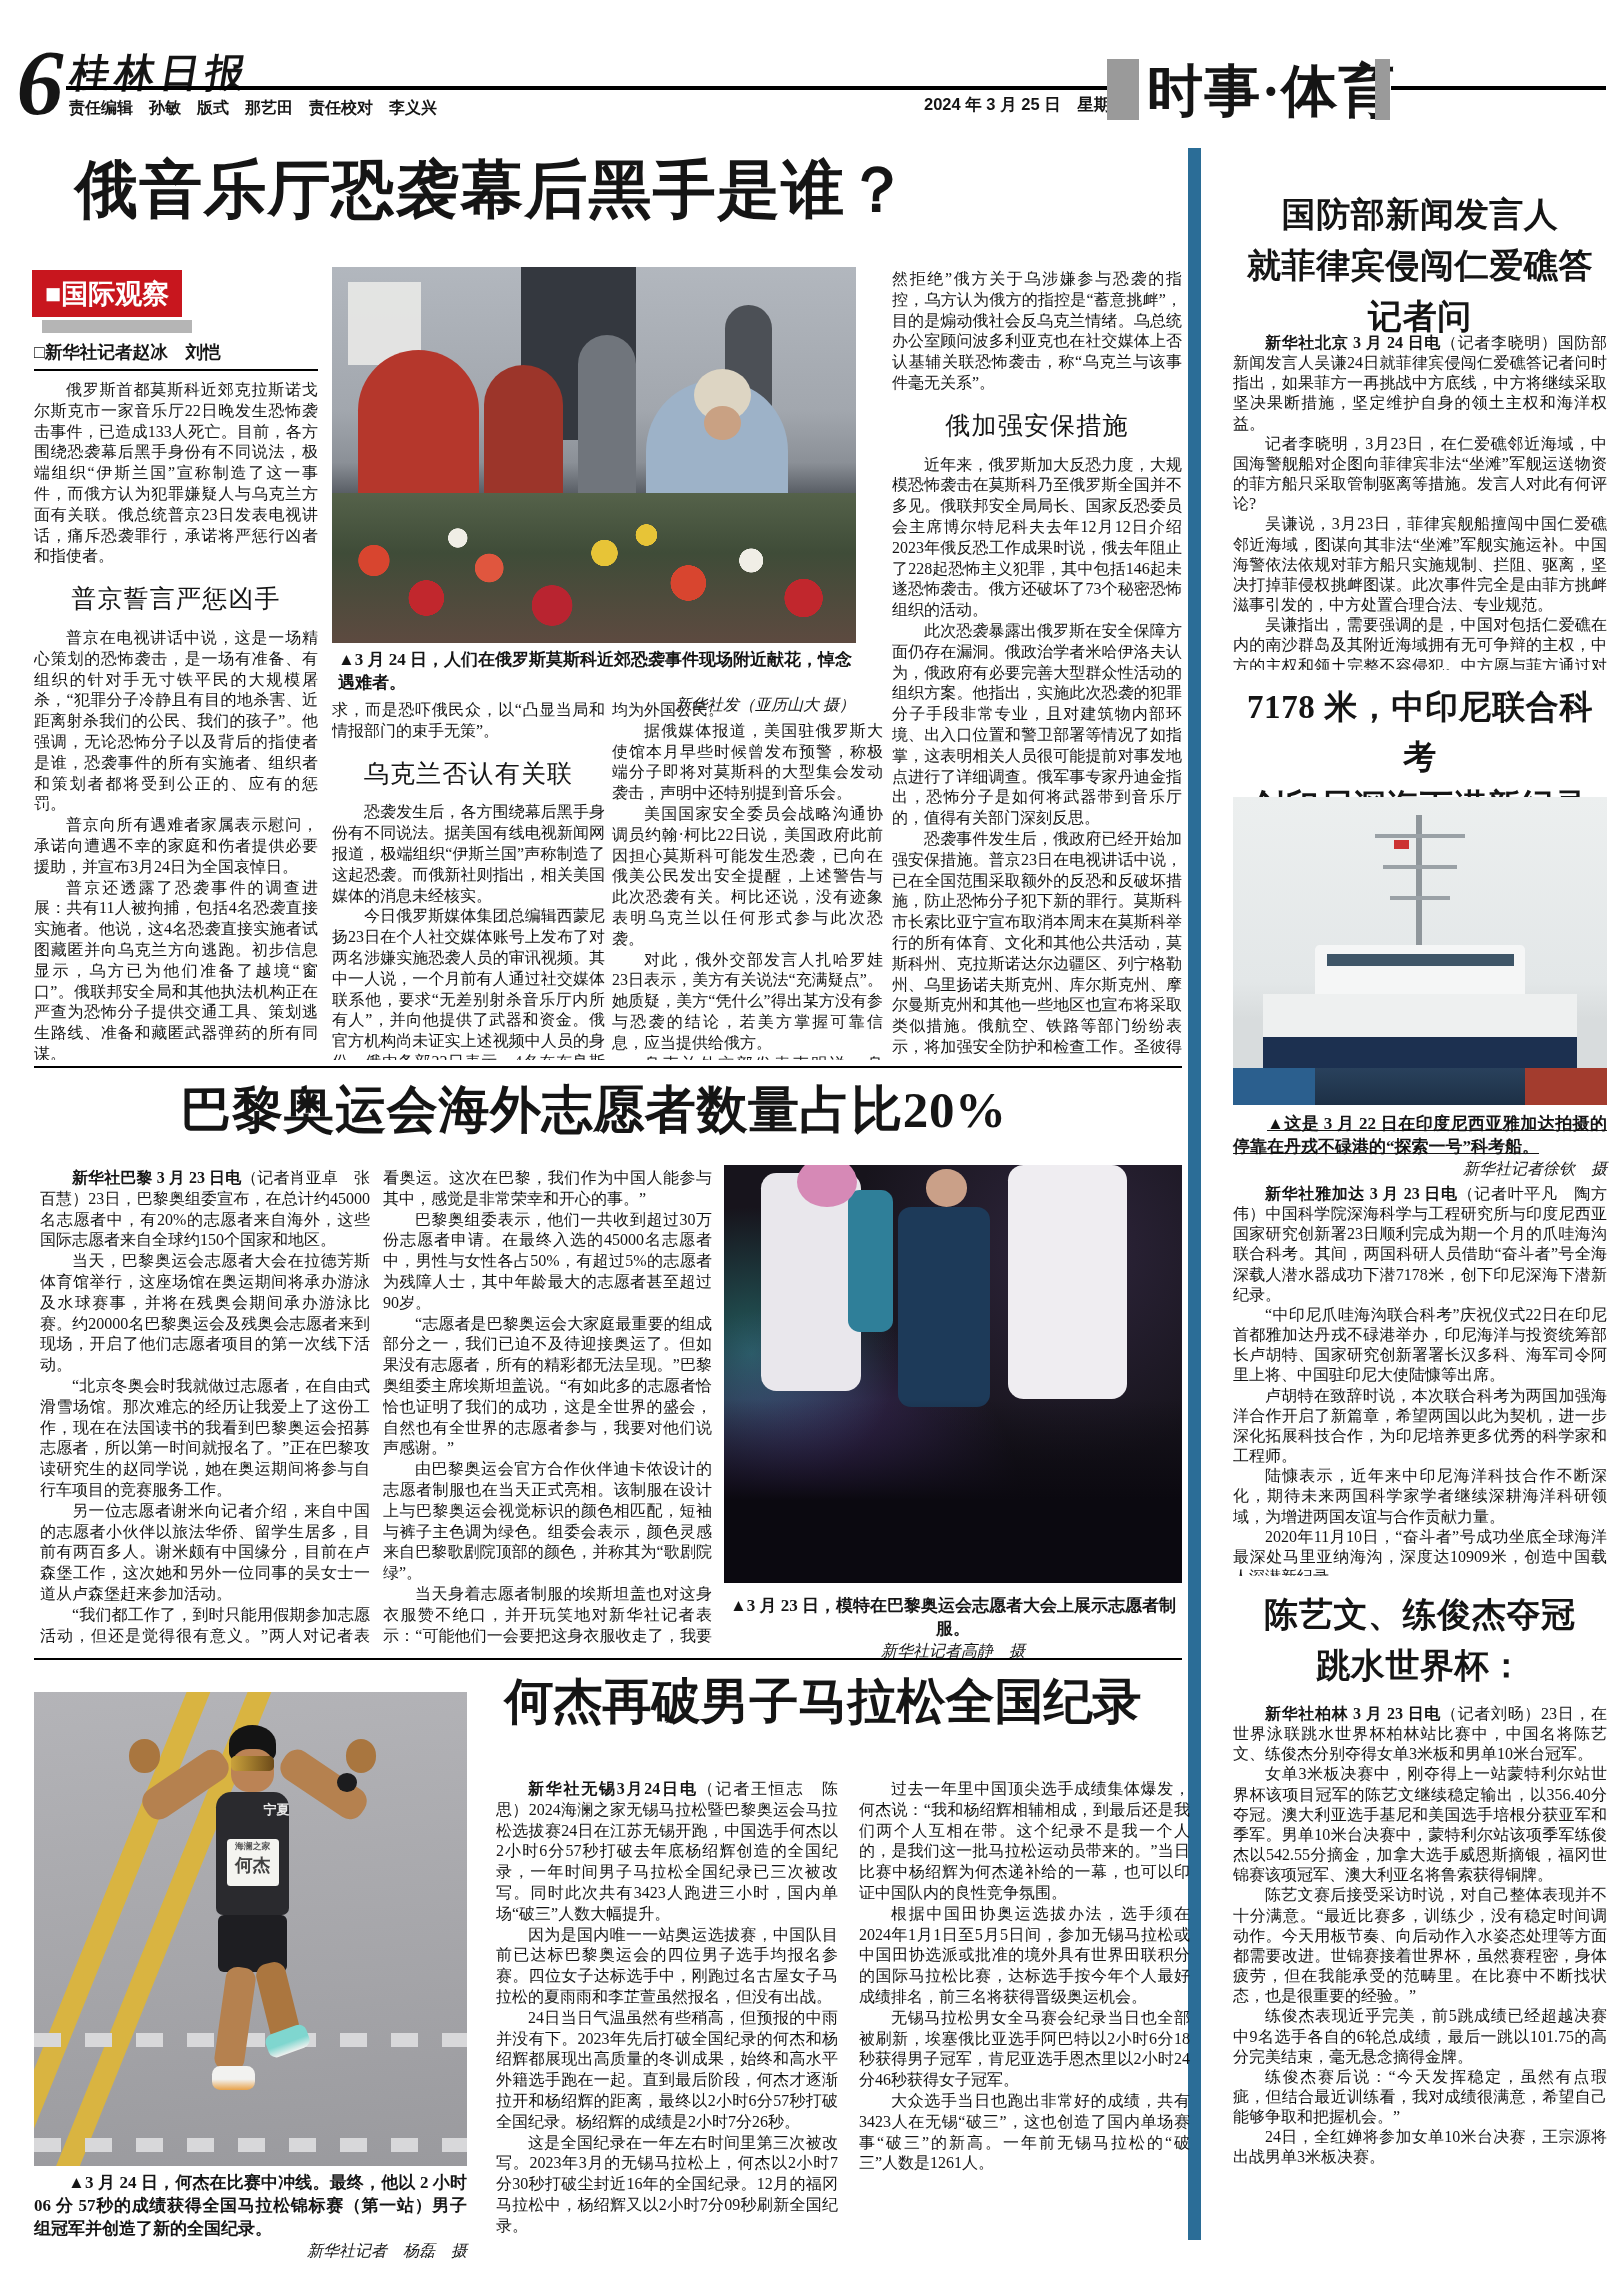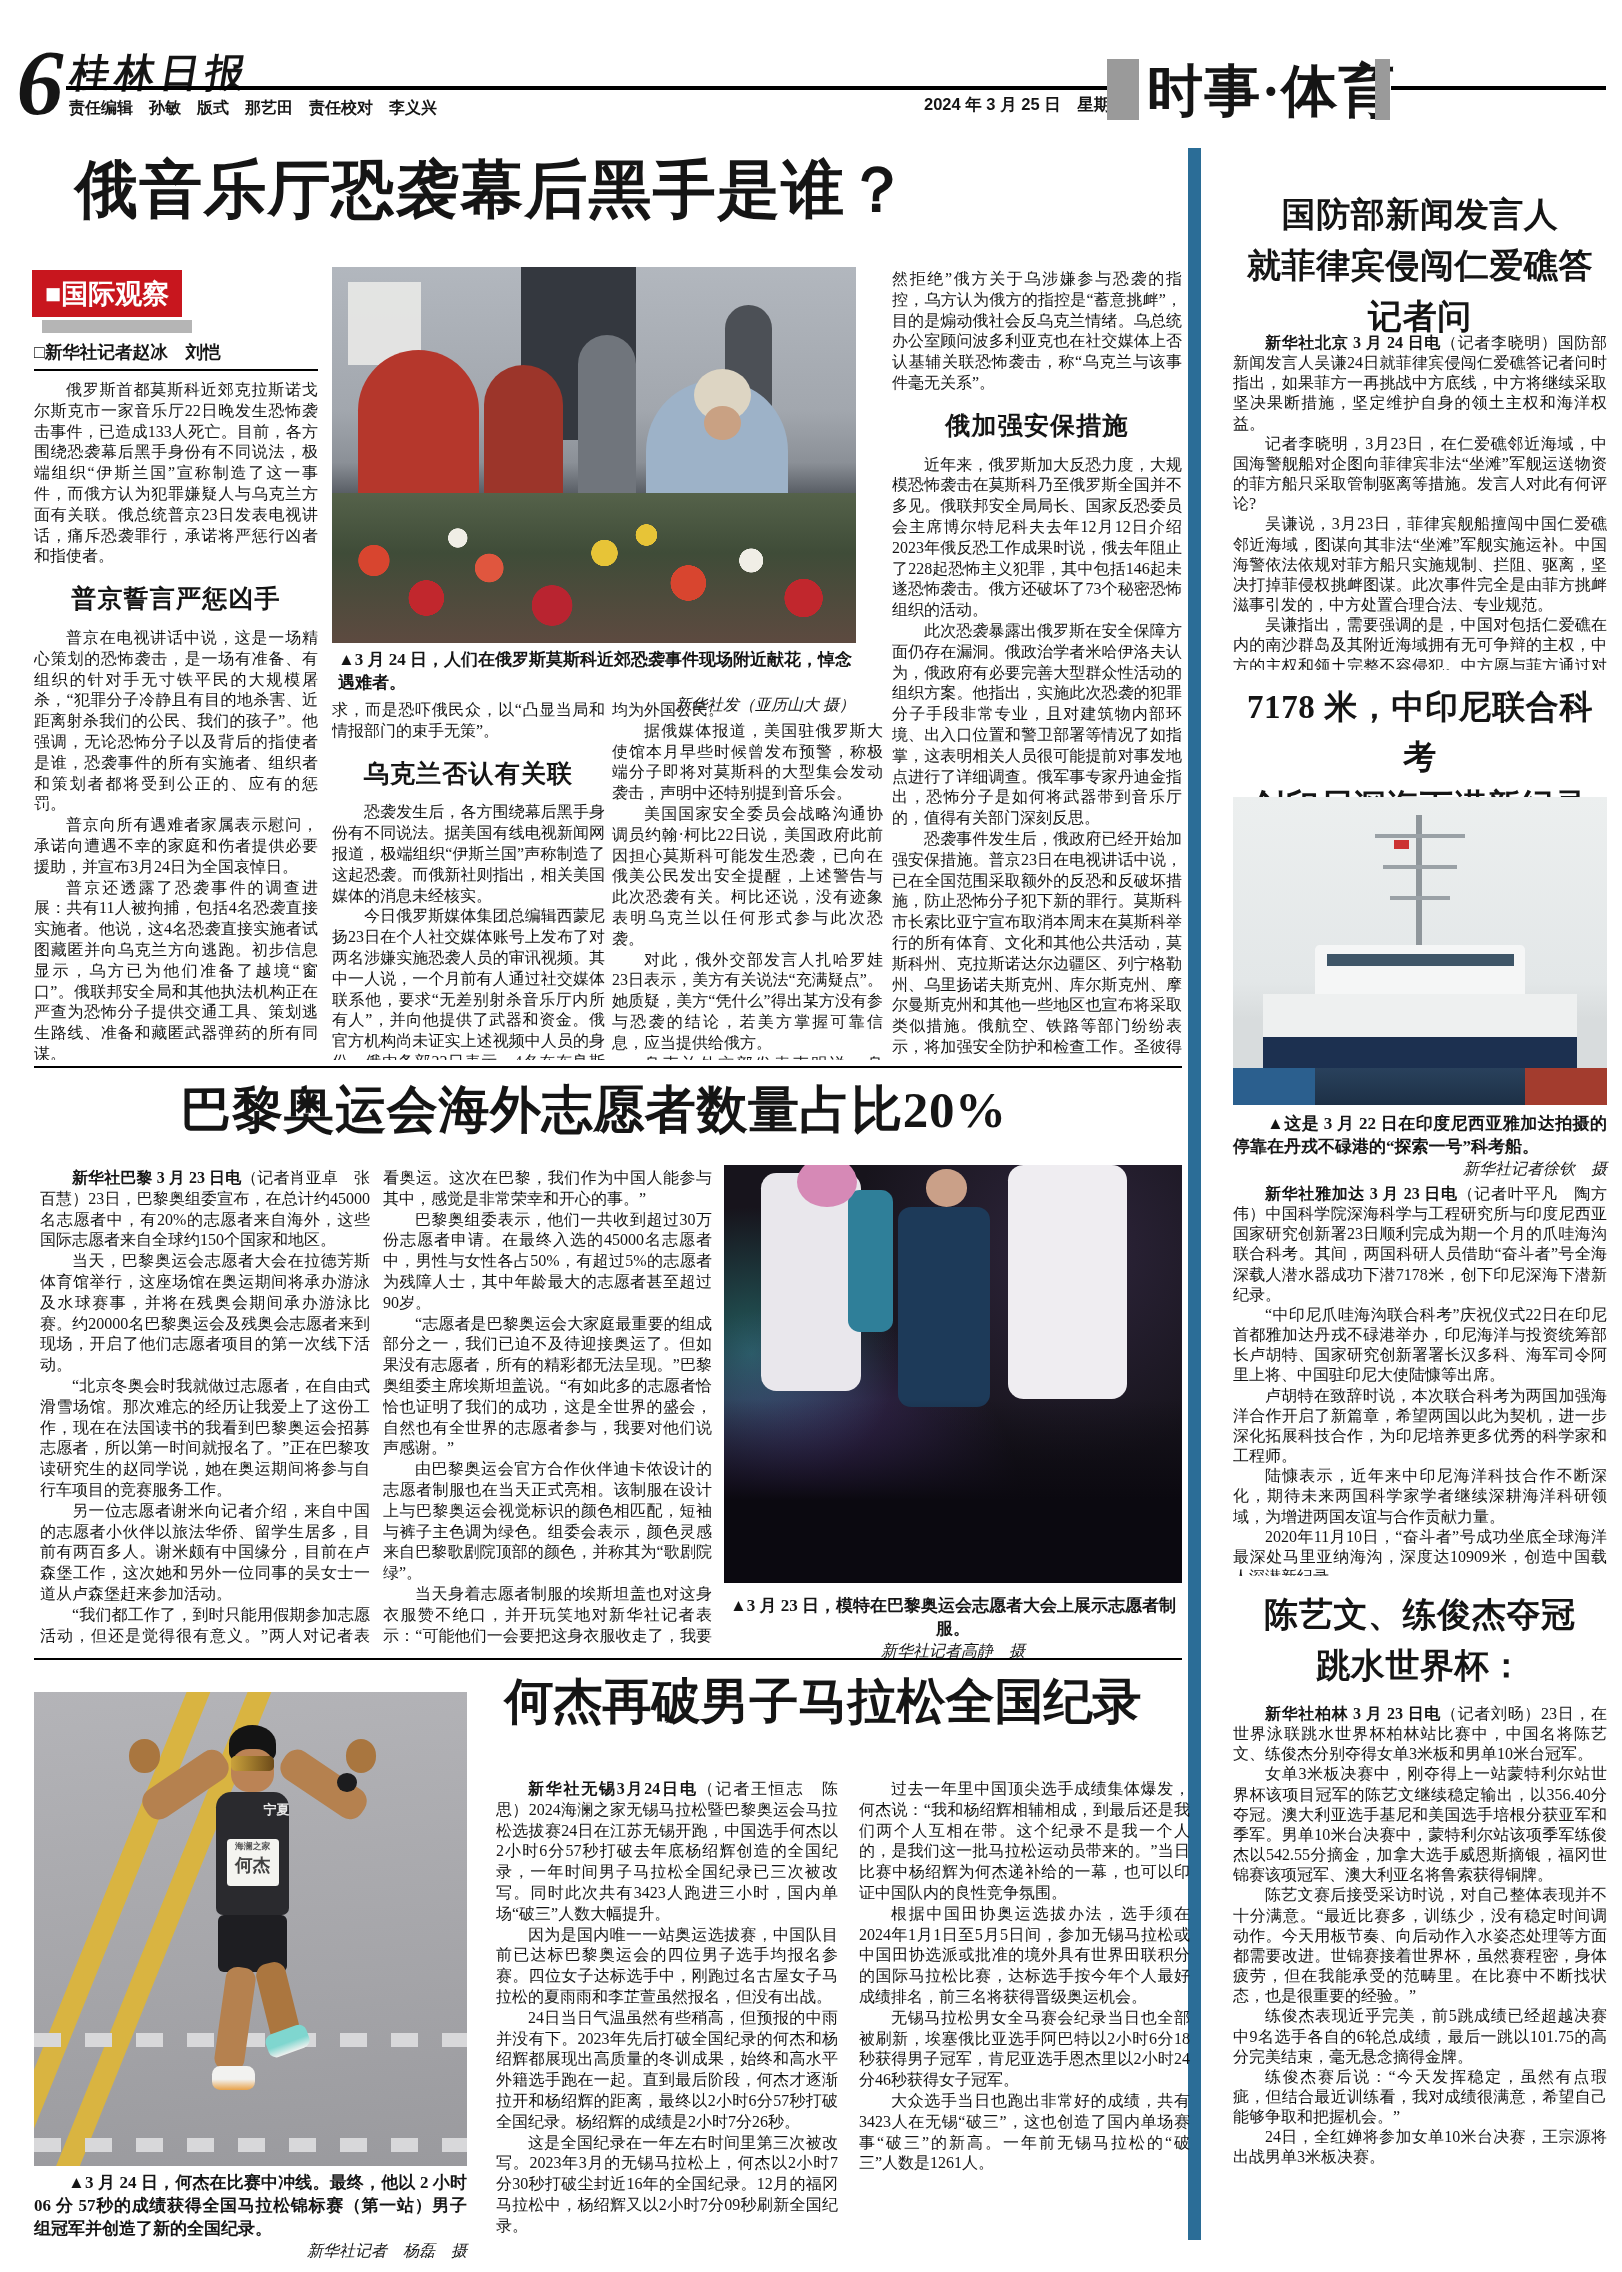--- a/index.html
+++ b/index.html
@@ -7,21 +7,21 @@
     --sans:"Liberation Sans","DejaVu Sans",sans-serif;
     --red:#c8161e; --blue:#2b6d97; --gray:#9a9a9a; --ink:#151515;
   }
   html,body{margin:0;padding:0;background:#fff;}
   body{width:1622px;height:2273px;position:relative;overflow:hidden;
        font-family:var(--serif);color:var(--ink);}
   .abs{position:absolute;}
   .para{margin:0;text-indent:2em;text-align:justify;}
   .noind{text-indent:0;}
   .col{overflow:hidden;font-size:16px;line-height:1.30;}
-  .subhead{font-family:var(--sans);font-weight:700;text-align:center;
+  .subhead{font-family:var(--sans);font-weight:400;text-align:center;
            font-size:25px;margin:15.3px 0 13px 0;letter-spacing:1.2px;}
   .caption{font-weight:bold;font-size:17px;line-height:1.35;}
   .credit{font-size:16px;font-weight:normal;text-align:right;font-style:italic;}
   .rule{background:#000;}
   .side-head{font-weight:900;text-align:center;line-height:1.5;letter-spacing:0.6px;}
   .photo{overflow:hidden;}
   .shape{position:absolute;}
 </style>
 </head>
 <body>
@@ -234,21 +234,21 @@
   <div class="shape" style="left:43%;top:14%;width:4%;height:3%;background:#c33;"></div>
   <div class="shape" style="left:22%;top:48%;width:56%;height:16%;background:#f5f6f6;border-radius:4.7px 4.7px 0 0;"></div>
   <div class="shape" style="left:25%;top:51%;width:50%;height:4%;background:#3f5668;"></div>
   <div class="shape" style="left:8%;top:64%;width:84%;height:14%;background:#eef0f0;"></div>
   <div class="shape" style="left:8%;top:78%;width:84%;height:10%;background:#1c3050;"></div>
   <div class="shape" style="left:0;top:88%;width:22%;height:12%;background:#2b5f8e;"></div>
   <div class="shape" style="left:78%;top:88%;width:22%;height:12%;background:#a33c2e;"></div>
   <div class="shape" style="left:22%;top:88%;width:56%;height:12%;background:linear-gradient(180deg,#29415c,#1d3046);"></div>
 </div>
 <div class="abs" style="left:1233px;top:1113px;width:374px;">
-  <p class="caption" style="margin:0;text-align:justify;text-indent:2em;">▲这是 3 月 22 日在印度尼西亚雅加达拍摄的停靠在丹戎不碌港的“探索一号”科考船。</p>
+  <p class="caption" style="margin:0;text-align:justify;text-indent:2em;text-decoration:underline;">▲这是 3 月 22 日在印度尼西亚雅加达拍摄的停靠在丹戎不碌港的“探索一号”科考船。</p>
   <p class="credit" style="margin:0;">新华社记者徐钦　摄</p>
 </div>
 <div class="abs col" style="left:1233px;top:1184px;width:374px;height:392px;line-height:1.26;">
   <p class="para"><b>新华社雅加达 3 月 23 日电</b><span>（记者叶平凡　陶方伟）中国科学院深海科学与工程研究所与印度尼西亚国家研究创新署23日顺利完成为期一个月的爪哇海沟联合科考。其间，两国科研人员借助“奋斗者”号全海深载人潜水器成功下潜7178米，创下印尼深海下潜新纪录。</span></p>
   <div>
       <p class="para">“中印尼爪哇海沟联合科考”庆祝仪式22日在印尼首都雅加达丹戎不碌港举办，印尼海洋与投资统筹部长卢胡特、国家研究创新署署长汉多科、海军司令阿里上将、中国驻印尼大使陆慷等出席。</p>
       <p class="para">卢胡特在致辞时说，本次联合科考为两国加强海洋合作开启了新篇章，希望两国以此为契机，进一步深化拓展科技合作，为印尼培养更多优秀的科学家和工程师。</p>
       <p class="para">陆慷表示，近年来中印尼海洋科技合作不断深化，期待未来两国科学家学者继续深耕海洋科研领域，为增进两国友谊与合作贡献力量。</p>
       <p class="para">2020年11月10日，“奋斗者”号成功坐底全球海洋最深处马里亚纳海沟，深度达10909米，创造中国载人深潜新纪录。</p>
     </div>

